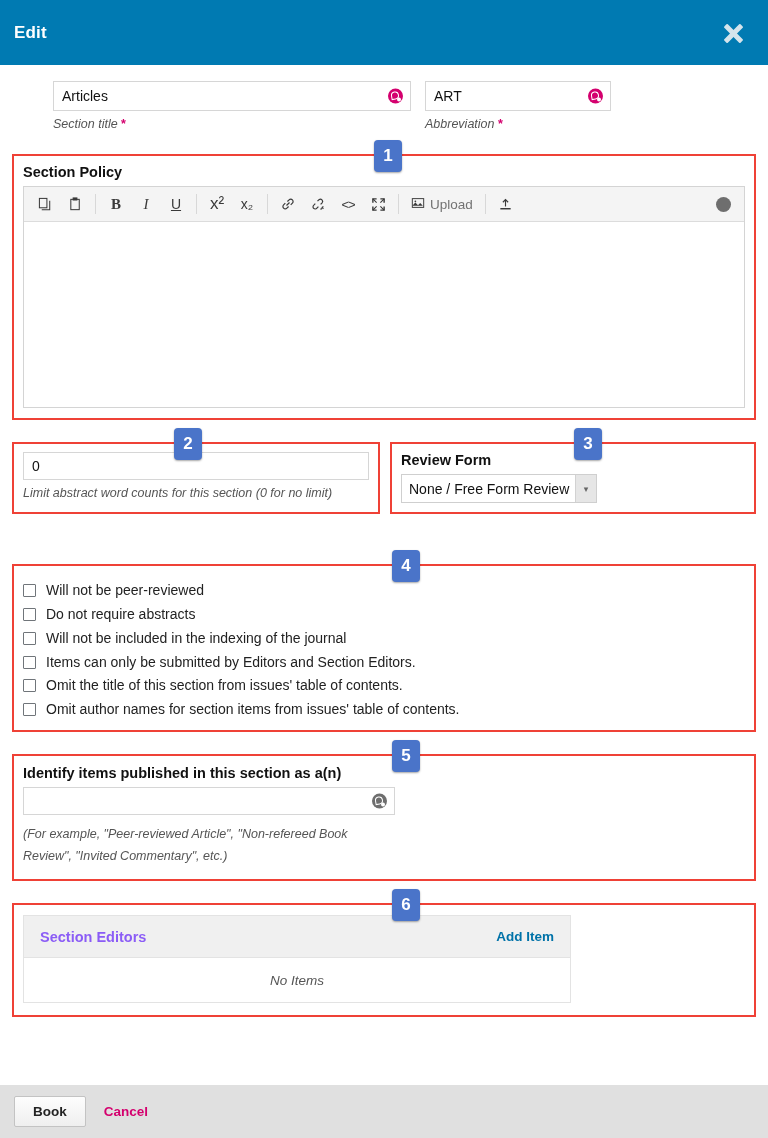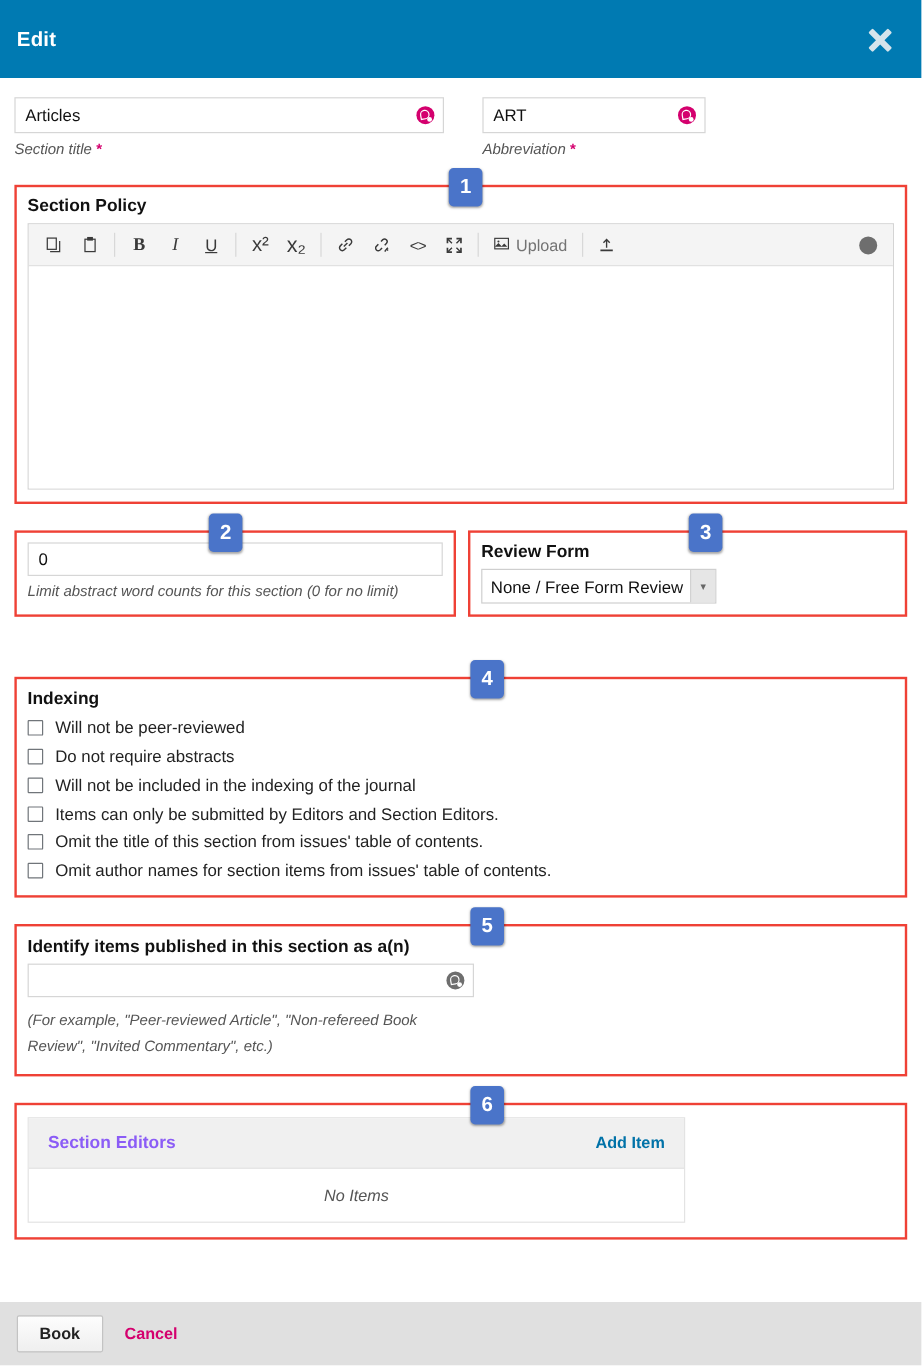--- a/index.html
+++ b/index.html
@@ -32,21 +32,21 @@
     content:""; position:absolute; left: 2px; top: 11px;
     width: 23px; height: 5px; background:#e8eef1; border-radius:1px;
   }
   .close-btn:before { transform: rotate(45deg); }
   .close-btn:after  { transform: rotate(-45deg); }
 
   
   .modal-body { padding: 0 12px; position: relative; }
 
   
-  .top-fields { display:flex; gap: 32px; padding-top: 16px; }
+  .top-fields { display:flex; gap: 14px; padding-top: 16px; margin-left: 41px; }
   .field-col-a { width: 358px; }
   .field-col-b { width: 186px; }
   .txt-wrap { position: relative; }
   .txt-input {
     width: 100%; height: 30px;
     border: 1px solid #d6d6d6; background:#fff;
     font-family:"Liberation Sans", sans-serif; font-size: 14px;
     color: #111; padding: 2px 34px 2px 8px;
     outline: none; border-radius: 0;
   }
@@ -235,21 +235,21 @@
               <rect x="3" y="2.5" width="9" height="11"></rect>
                 <rect x="5.5" y="1" width="4" height="2.2" fill="#3a3a3a"></rect>
             </svg>
           </div>
           <div class="tb-sep"></div>
           <div class="tb-btn" style="font-weight:bold;font-size:15px;font-family:'Liberation Serif',serif;">B</div>
           <div class="tb-btn" style="font-style:italic;font-size:15px;font-family:'Liberation Serif',serif;">I</div>
           <div class="tb-btn" style="text-decoration:underline;font-size:14px;">U</div>
           <div class="tb-sep"></div>
           <div class="tb-btn" style="font-size:17px;">x²</div>
-          <div class="tb-btn" style="font-size:18px;">x₂</div>
+          <div class="tb-btn" style="font-size:14px;">x₂</div>
           <div class="tb-sep"></div>
           <div class="tb-btn">
             <svg width="16" height="16" viewBox="0 0 16 16" fill="none" stroke="#3a3a3a" stroke-width="1.2">
               <path d="M6.5 9.5 9.5 6.5"></path>
               <path d="M5.3 7.2 3.6 8.9a2.3 2.3 0 1 0 3.3 3.3l1.7-1.7"></path>
               <path d="M10.7 8.8l1.7-1.7a2.3 2.3 0 0 0-3.3-3.3L7.4 5.5"></path>
             </svg>
           </div>
           <div class="tb-btn">
             <svg width="16" height="16" viewBox="0 0 16 16" fill="none" stroke="#3a3a3a" stroke-width="1.2">
@@ -308,21 +308,20 @@
           <select class="styled-select">
             <option>None / Free Form Review</option>
           </select>
           <span class="sel-arrow">▾</span>
         </div>
       </div>
     </div>
 
     <div class="redbox sec4">
       <div class="badge" style="left:378px;">4</div>
-      <div class="grp-label">Indexing</div>
 
       <div class="chk-row">
         <span class="chk"></span>
         <span class="chk-label">Will not be peer-reviewed</span>
       </div>
       <div class="chk-row">
         <span class="chk"></span>
         <span class="chk-label">Do not require abstracts</span>
       </div>
       <div class="chk-row">

